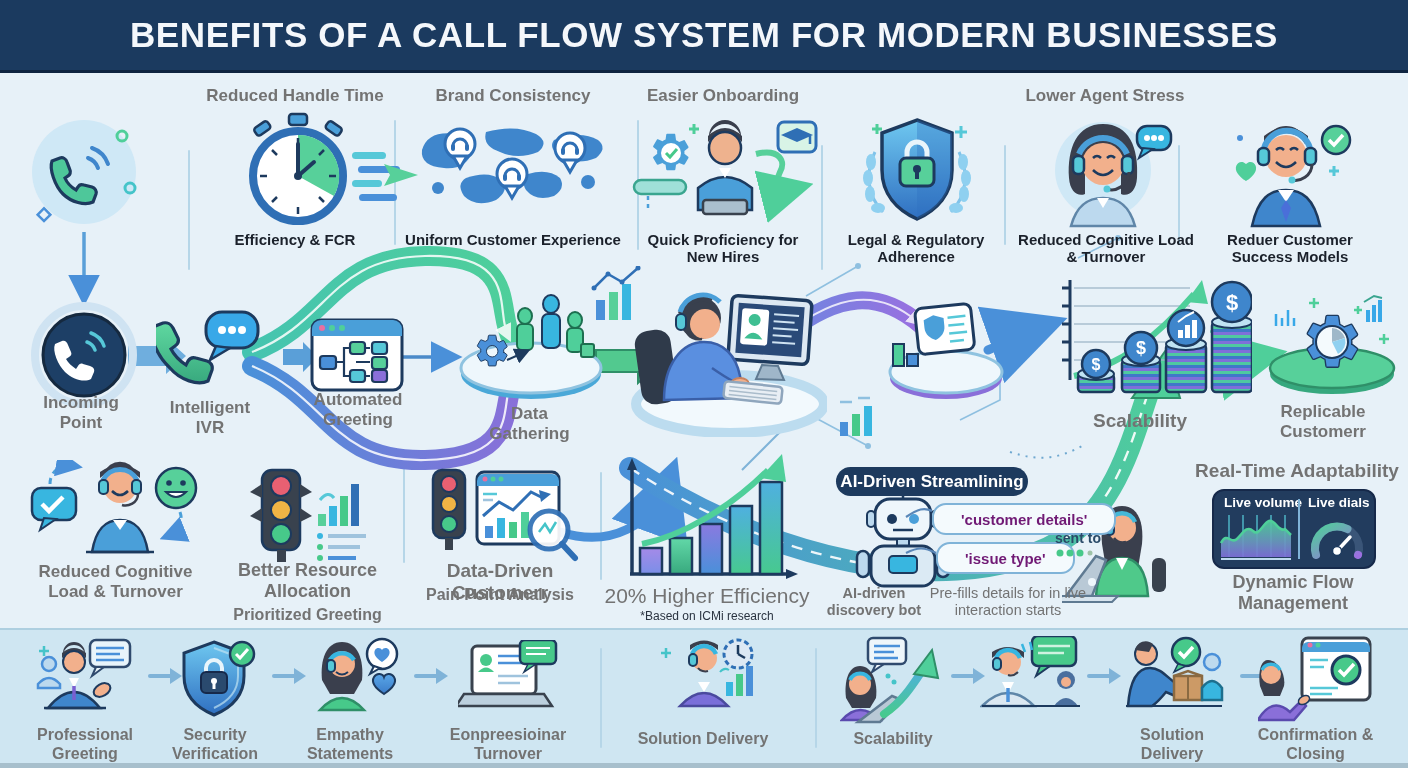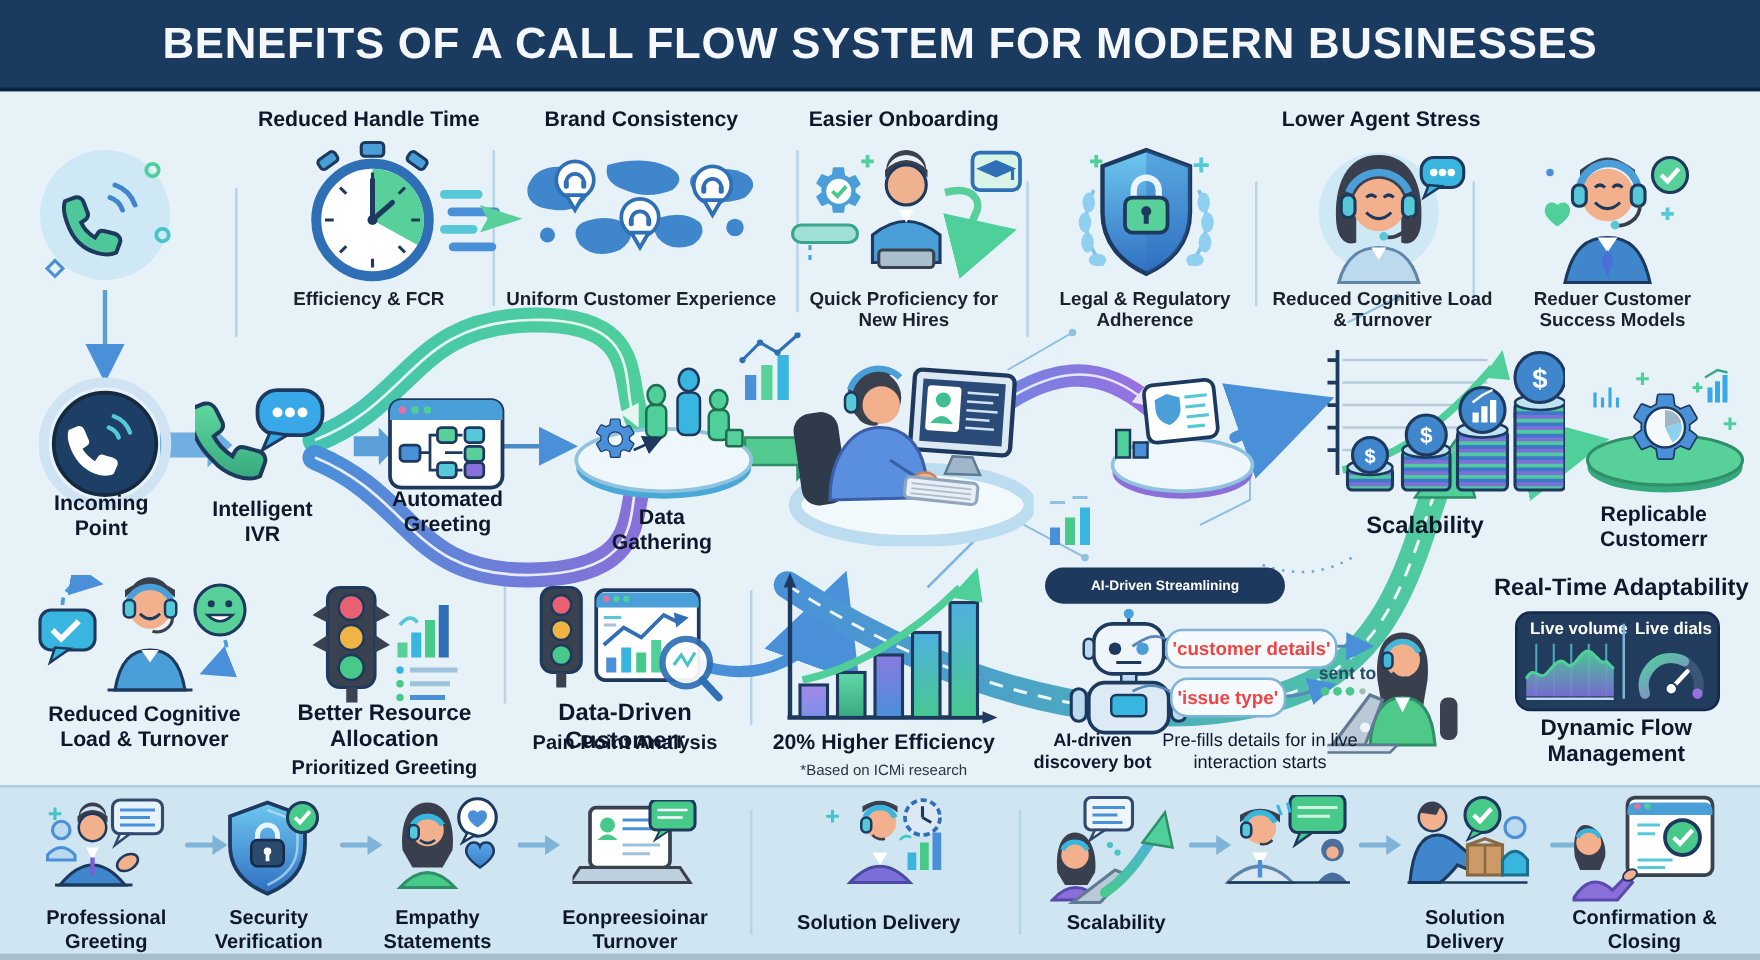--- a/index.html
+++ b/index.html
@@ -2,40 +2,40 @@
 <html><head>
 <meta charset="utf-8">
 <style>
   html,body{margin:0;padding:0}
   body{width:1408px;height:768px;overflow:hidden;position:relative;
        font-family:"Liberation Sans",sans-serif;background:#e7f1f8}
   .abs{position:absolute}
   .hdr{position:absolute;left:0;top:0;width:1408px;height:70px;background:#1b3a5f;
        border-bottom:3px solid #0f2440;display:flex;align-items:center;justify-content:center;z-index:8}
   .hdr h1{margin:0;color:#f4f7fb;font-size:35px;font-weight:800;letter-spacing:.6px;white-space:nowrap}
-  .lbl{position:absolute;text-align:center;color:#0f172a;line-height:1.16;z-index:6}
+  .lbl{position:absolute;text-align:center;color:#737373;line-height:1.16;z-index:6}
   .b17{font-size:17px;font-weight:700}
   .b18{font-size:18px;font-weight:700}
   .b19{font-size:19px;font-weight:700}
-  .b21{font-size:17px;font-weight:700}
+  .b21{font-size:21px;font-weight:400}
   .cap{font-size:15px;font-weight:600;color:#1b212b}
   .sub{font-size:16px;font-weight:600}
   .tiny{font-size:12px;font-weight:400;color:#2a3340}
   .b15{font-size:16px;font-weight:700}
   .sep{position:absolute;width:2px;background:#b6d6e8;border-radius:2px;z-index:1}
   .main{position:absolute;left:0;top:70px;width:1408px;height:558px;background:#e7f1f8}
   .bstrip{position:absolute;left:0;top:628px;width:1408px;height:140px;background:#cfe6f2;
           border-top:2px solid #aecfe0;z-index:2}
   .bedge{position:absolute;left:0;top:763px;width:1408px;height:5px;background:#a7bfcc;z-index:3}
   .icon{position:absolute;z-index:4}
   .badge{position:absolute;background:#1d3a5e;border-radius:18px;color:#fff;
          display:flex;align-items:center;justify-content:center;font-weight:700;z-index:6}
   .ai-bubble{position:absolute;background:#f4fafd;border:2.5px solid #7fb3d8;border-radius:14px;
-         color:#ef4444;font-size:15px;font-weight:700;display:flex;align-items:center;
-         justify-content:center;z-index:6;white-space:nowrap;padding:2px 4px}
+         color:#701a75;font-size:15px;font-weight:700;display:flex;align-items:center;
+         justify-content:center;z-index:6;white-space:nowrap;padding:2px 27px}
   .panel{position:absolute;background:#223c5e;border:2px solid #16294a;border-radius:12px;z-index:5}
   .panel .pl{position:absolute;color:#fff;font-size:13.5px;font-weight:700}
 </style>
 </head>
 <body>
 
 <svg width="0" height="0" style="position:absolute" aria-hidden="true">
  <defs>
   <linearGradient id="gShield" x1="0" y1="0" x2="0" y2="1">
         <stop offset="0" stop-color="#6fc8f0"></stop>
@@ -623,21 +623,21 @@
 <div class="lbl tiny" style="left:607px;top:610px;width:200px">*Based on ICMi research</div>
 
 <svg class="icon" style="left:836px;top:396px" width="52" height="46">
   <rect x="4" y="26" width="8" height="14" fill="#4a90d9"></rect>
     <rect x="16" y="18" width="8" height="22" fill="#47c98a"></rect>
     <rect x="28" y="10" width="8" height="30" fill="#38b6e0"></rect>
   <line x1="4" y1="6" x2="16" y2="6" stroke="#8fc0e0" stroke-width="2.5"></line>
     <line x1="22" y1="2" x2="34" y2="2" stroke="#8fc0e0" stroke-width="2.5"></line>
 </svg>
 
-<div class="badge" style="left:836px;top:454px;width:192px;height:29px;font-size:11px">AI-Driven Streamlining</div>
+<div class="badge" style="left:836px;top:467px;width:192px;height:29px;font-size:17px">AI-Driven Streamlining</div>
 
 <svg class="icon" style="left:845px;top:487px" width="118" height="102">
   <line x1="58" y1="12" x2="58" y2="4" stroke="#1d3a5e" stroke-width="2.5"></line>
     <circle cx="58" cy="4" r="4" fill="#4a9fd9"></circle>
   <rect x="30" y="12" width="56" height="40" rx="15" fill="#eef6fb" stroke="#1d3a5e" stroke-width="3"></rect>
   <rect x="22" y="24" width="8" height="16" rx="4" fill="#bcd9ee" stroke="#1d3a5e" stroke-width="2"></rect>
   <rect x="86" y="24" width="8" height="16" rx="4" fill="#bcd9ee" stroke="#1d3a5e" stroke-width="2"></rect>
   <circle cx="47" cy="32" r="5" fill="#1d3a5e"></circle>
     <circle cx="69" cy="32" r="5" fill="#4a9fd9"></circle>
   <path d="M48 43 h20" stroke="#1d3a5e" stroke-width="2.5"></path>

